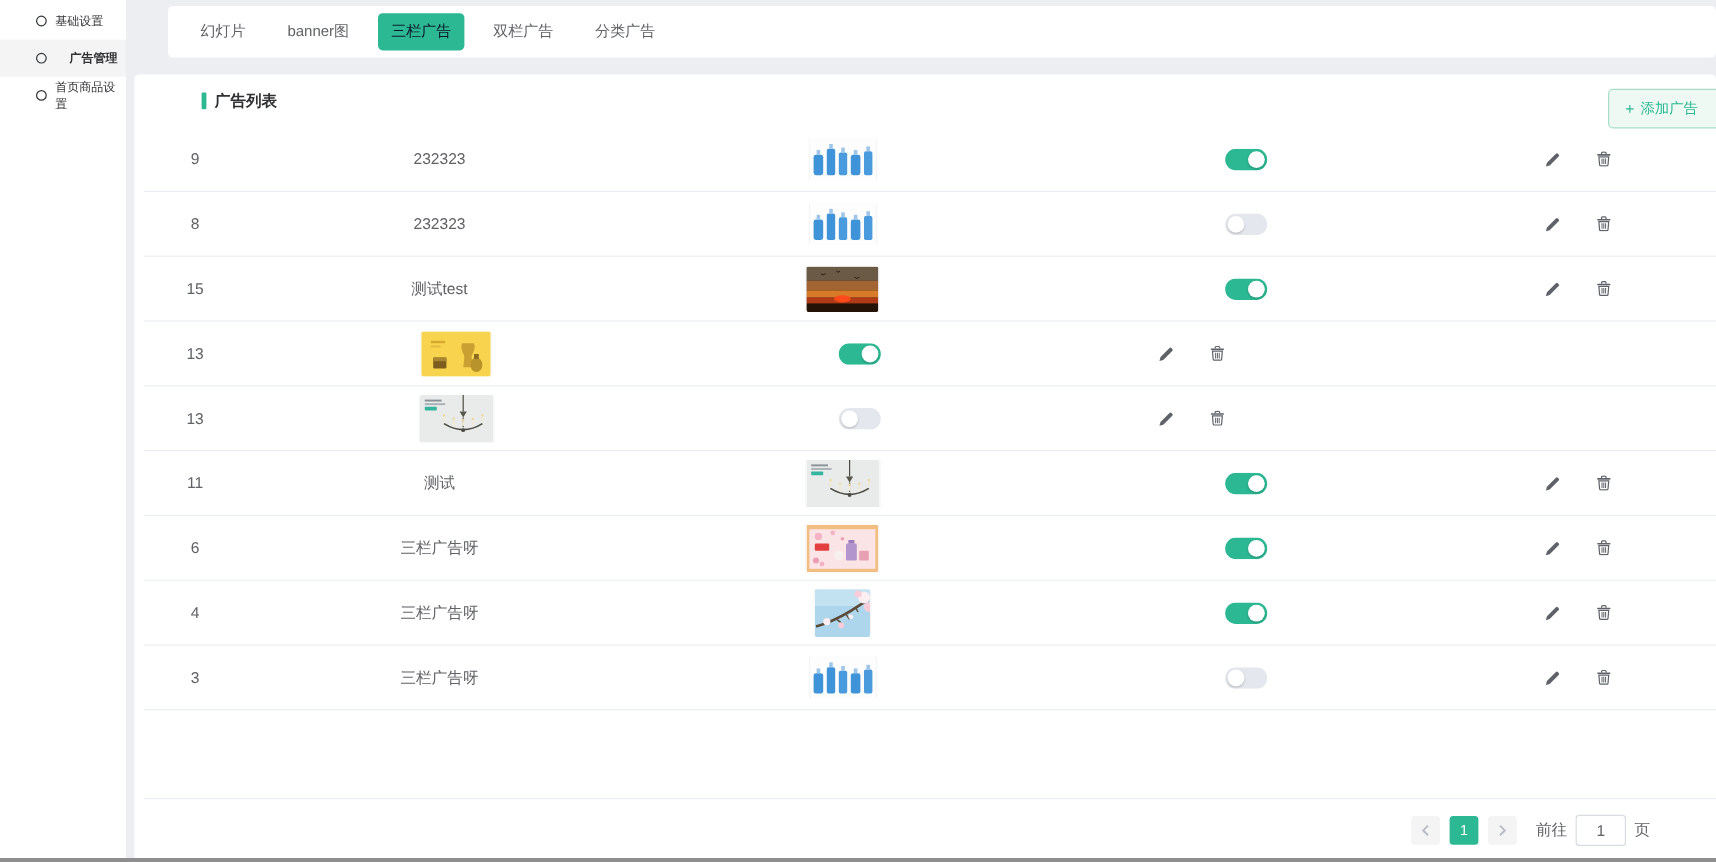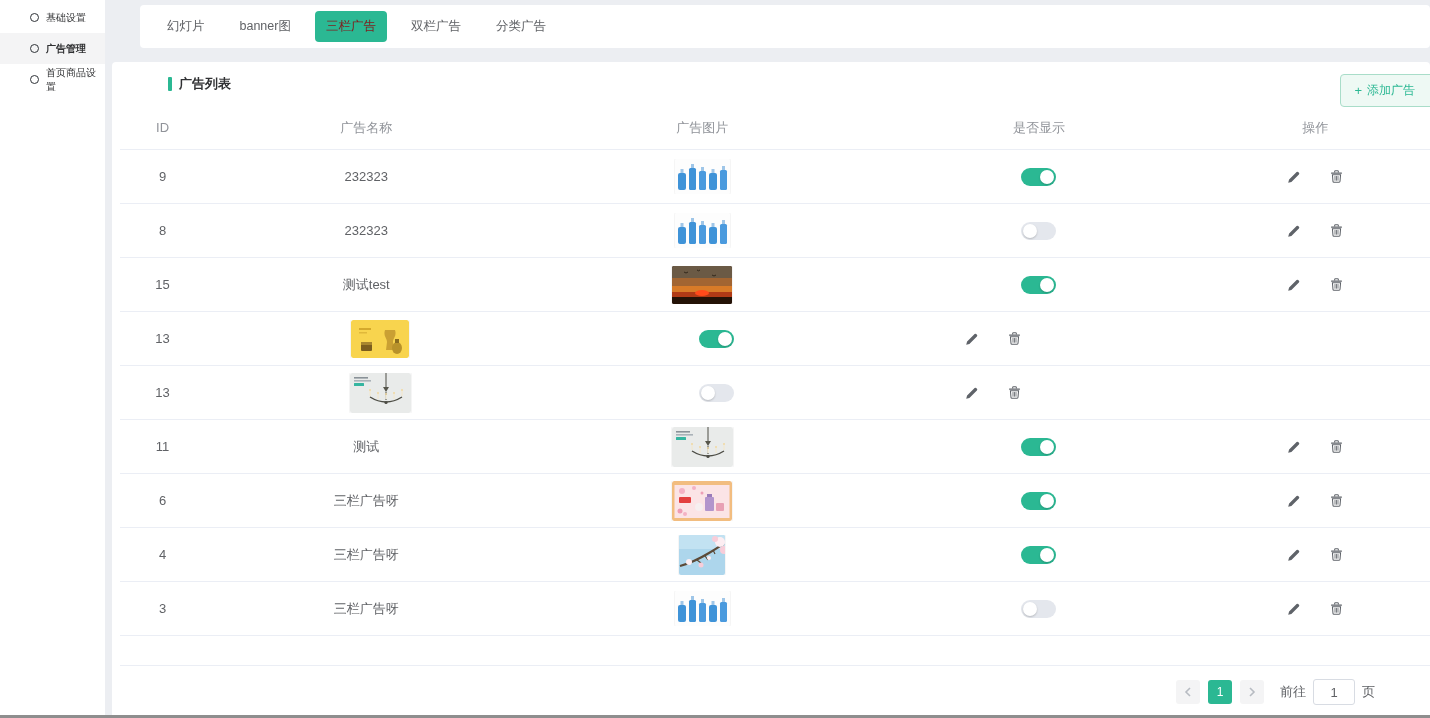--- a/index.html
+++ b/index.html
@@ -3,29 +3,29 @@
 <meta charset="utf-8">
 <style>
   * { margin:0; padding:0; box-sizing:border-box; }
   html,body { width:1430px; height:718px; overflow:hidden; background:#fff;
     font-family:"Liberation Sans","DejaVu Sans",sans-serif; font-size:13px; color:#606266; }
   .app { display:flex; width:100%; height:100%; }
 
   
   .sidebar { width:105px; background:#fff; flex:none; padding-top:2px; }
   .side-item { height:31px; display:flex; align-items:center; padding-left:30px; cursor:pointer; color:#303133; font-size:10px; }
-  .side-item.active { background:#f4f4f5; font-weight:bold; }
+  .side-item.active { background:#f4f4f5; font-weight:bold;gap:12px; }
   .circle-icon { width:9px; height:9px; border:1.8px solid #2f3338; border-radius:50%; margin-right:7px; flex:none; }
 
   
   .main { flex:1; background:#eceef2; padding-left:7px; display:flex; flex-direction:column; min-width:0; }
 
   .tab-card { margin-top:5px; height:43px; background:#fff; border-radius:4px; display:flex; align-items:center; padding-left:16px; flex:none;margin-left:28px; }
   .tab { padding:7px 11px; margin-right:13px; color:#606266; font-size:12.5px; cursor:pointer; border-radius:4px; white-space:nowrap; }
-  .tab.active { background:var(--accent); color:#7f1d1d; }
+  .tab.active { background:var(--accent); color:#0f172a; }
 
   .content-card { margin-top:14px; background:#fff; border-radius:4px 4px 0 0; flex:1; position:relative; display:flex; flex-direction:column; min-height:0; }
 
   .panel-header { height:44px; display:flex; align-items:center; padding-left:9px; flex:none; }
   .panel-title { font-size:13px; font-weight:bold; color:#303133; display:flex; align-items:center;padding-left:47px; }
   .title-bar { width:4px; height:14px; background:var(--accent); margin-right:7px; border-radius:1px; }
   .add-btn { position:absolute; right:-6px; top:12px; background:#eef9f4; border:1px solid #a9ddc9; color:var(--accent);
     font-size:12px; padding:7px 20px 7px 13px; border-radius:4px; cursor:pointer; display:flex; align-items:center; }
   .add-btn .plus { margin-right:5px; font-size:13px; }
 
@@ -97,27 +97,20 @@
           <span class="title-bar"></span>
           <span>广告列表</span>
         </div>
       </div>
       <button class="add-btn">
         <span class="plus">+</span>
         <span>添加广告</span>
       </button>
 
       <div class="table">
-        <div class="thead" id="thead">
-            <div class="cell c-id">ID</div>
-            <div class="cell c-name">广告名称</div>
-            <div class="cell c-img">广告图片</div>
-            <div class="cell c-show">是否显示</div>
-            <div class="cell c-op">操作</div>
-          </div>
         <div id="tbody" style="display:flex;flex-direction:column;">
             <div class="trow">
               <div class="cell c-id">9</div>
               <div class="cell c-name">232323</div>
               <div class="cell c-img">
                 <span class="thumb">
                   <svg width="55" height="35" viewBox="0 0 55 35">
                     <rect width="55" height="35" fill="#fdfdfd"></rect>
                     <rect x="3" y="14" width="8" height="17" rx="2" fill="#3f93d8"></rect>
                     <rect x="5.5" y="10" width="3" height="4" fill="#9fc6e8"></rect>

